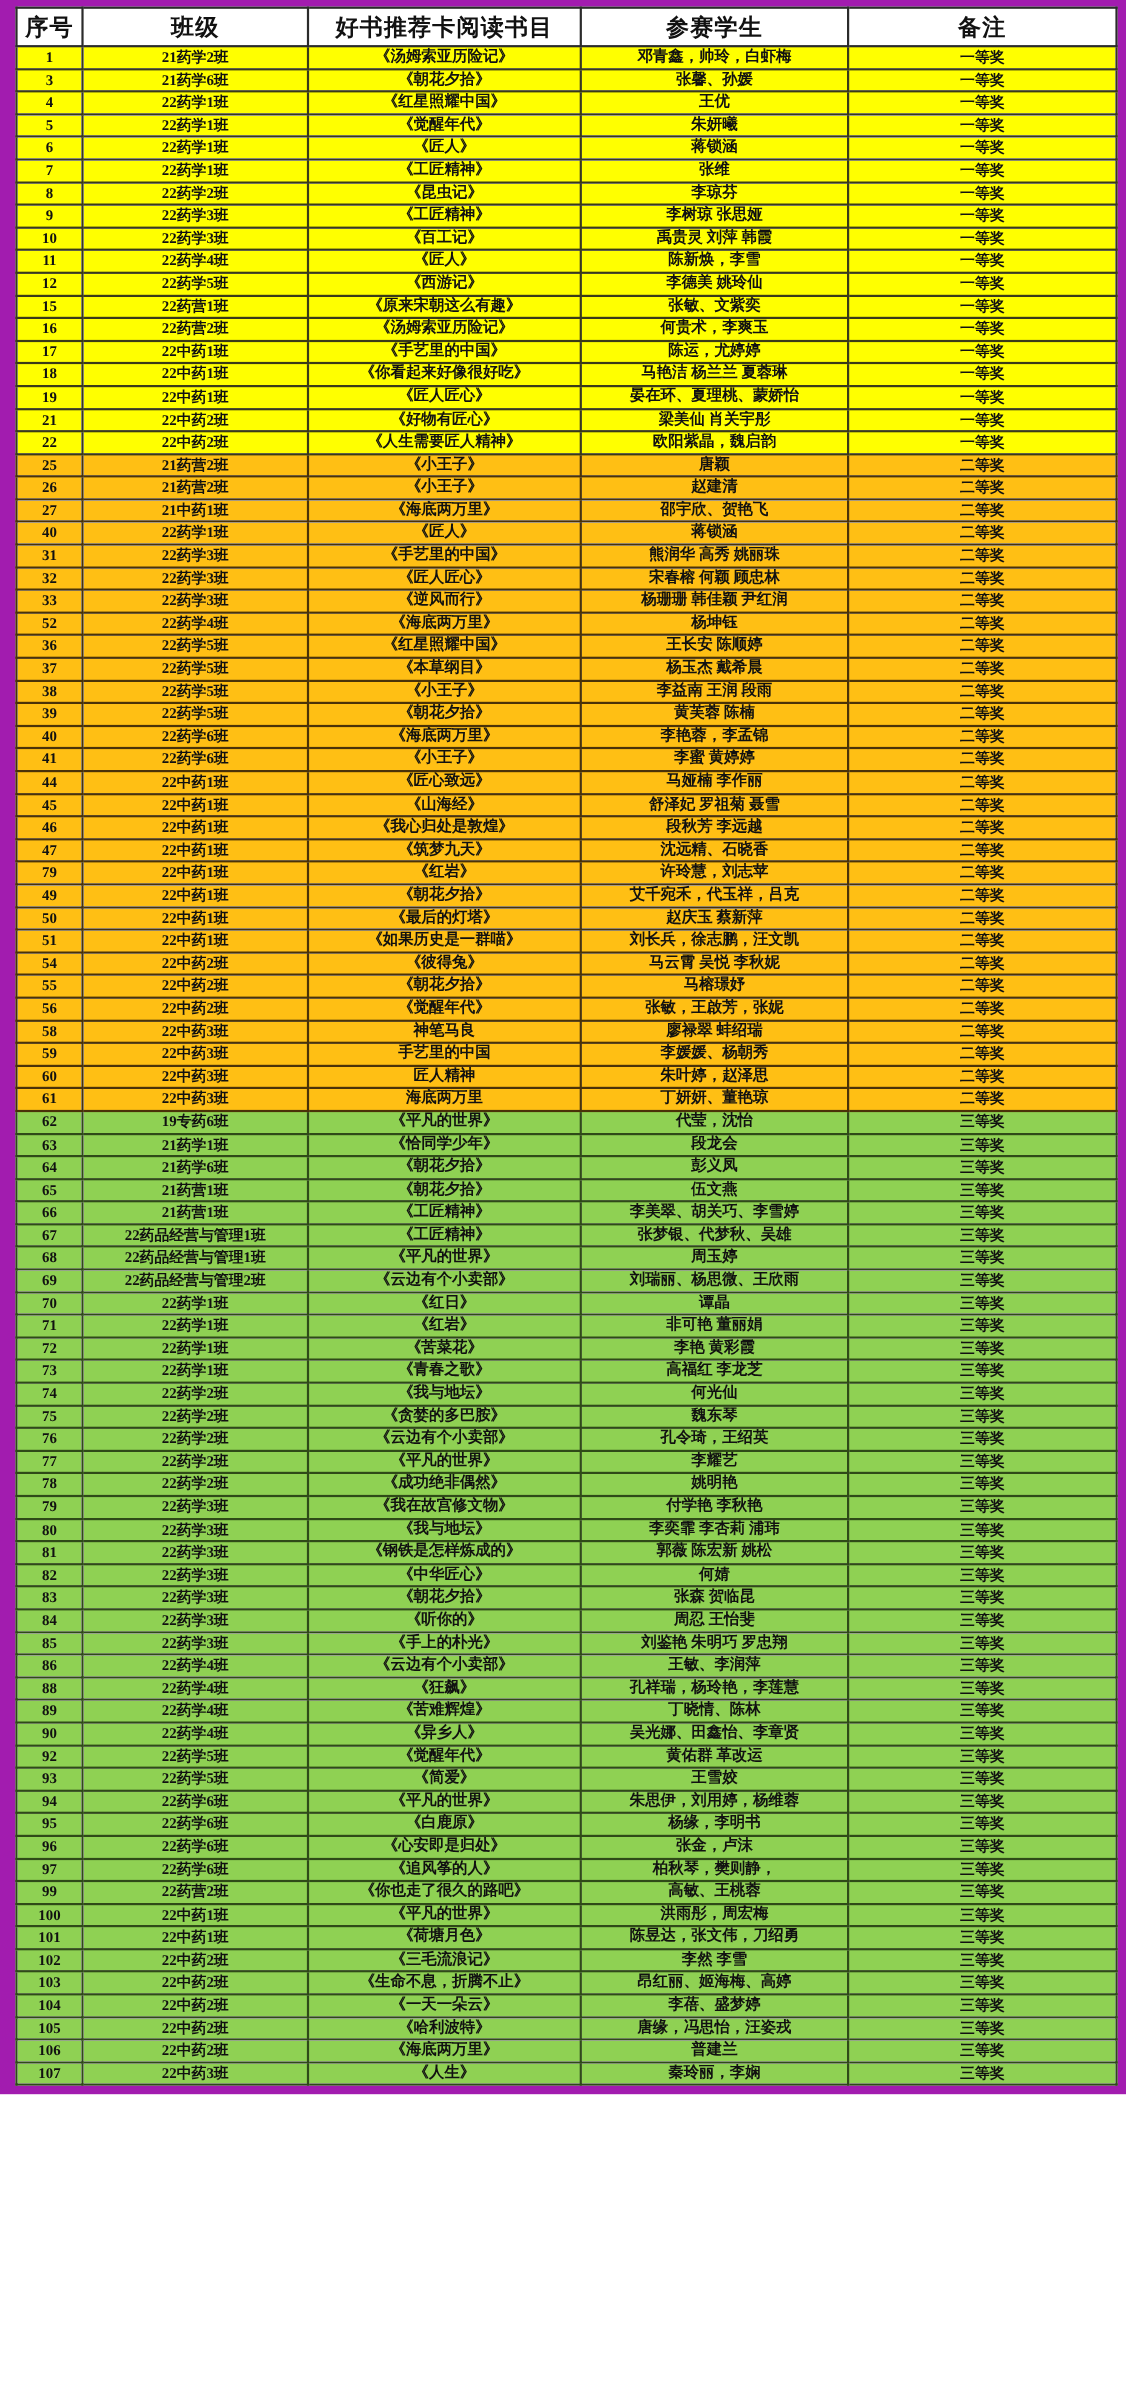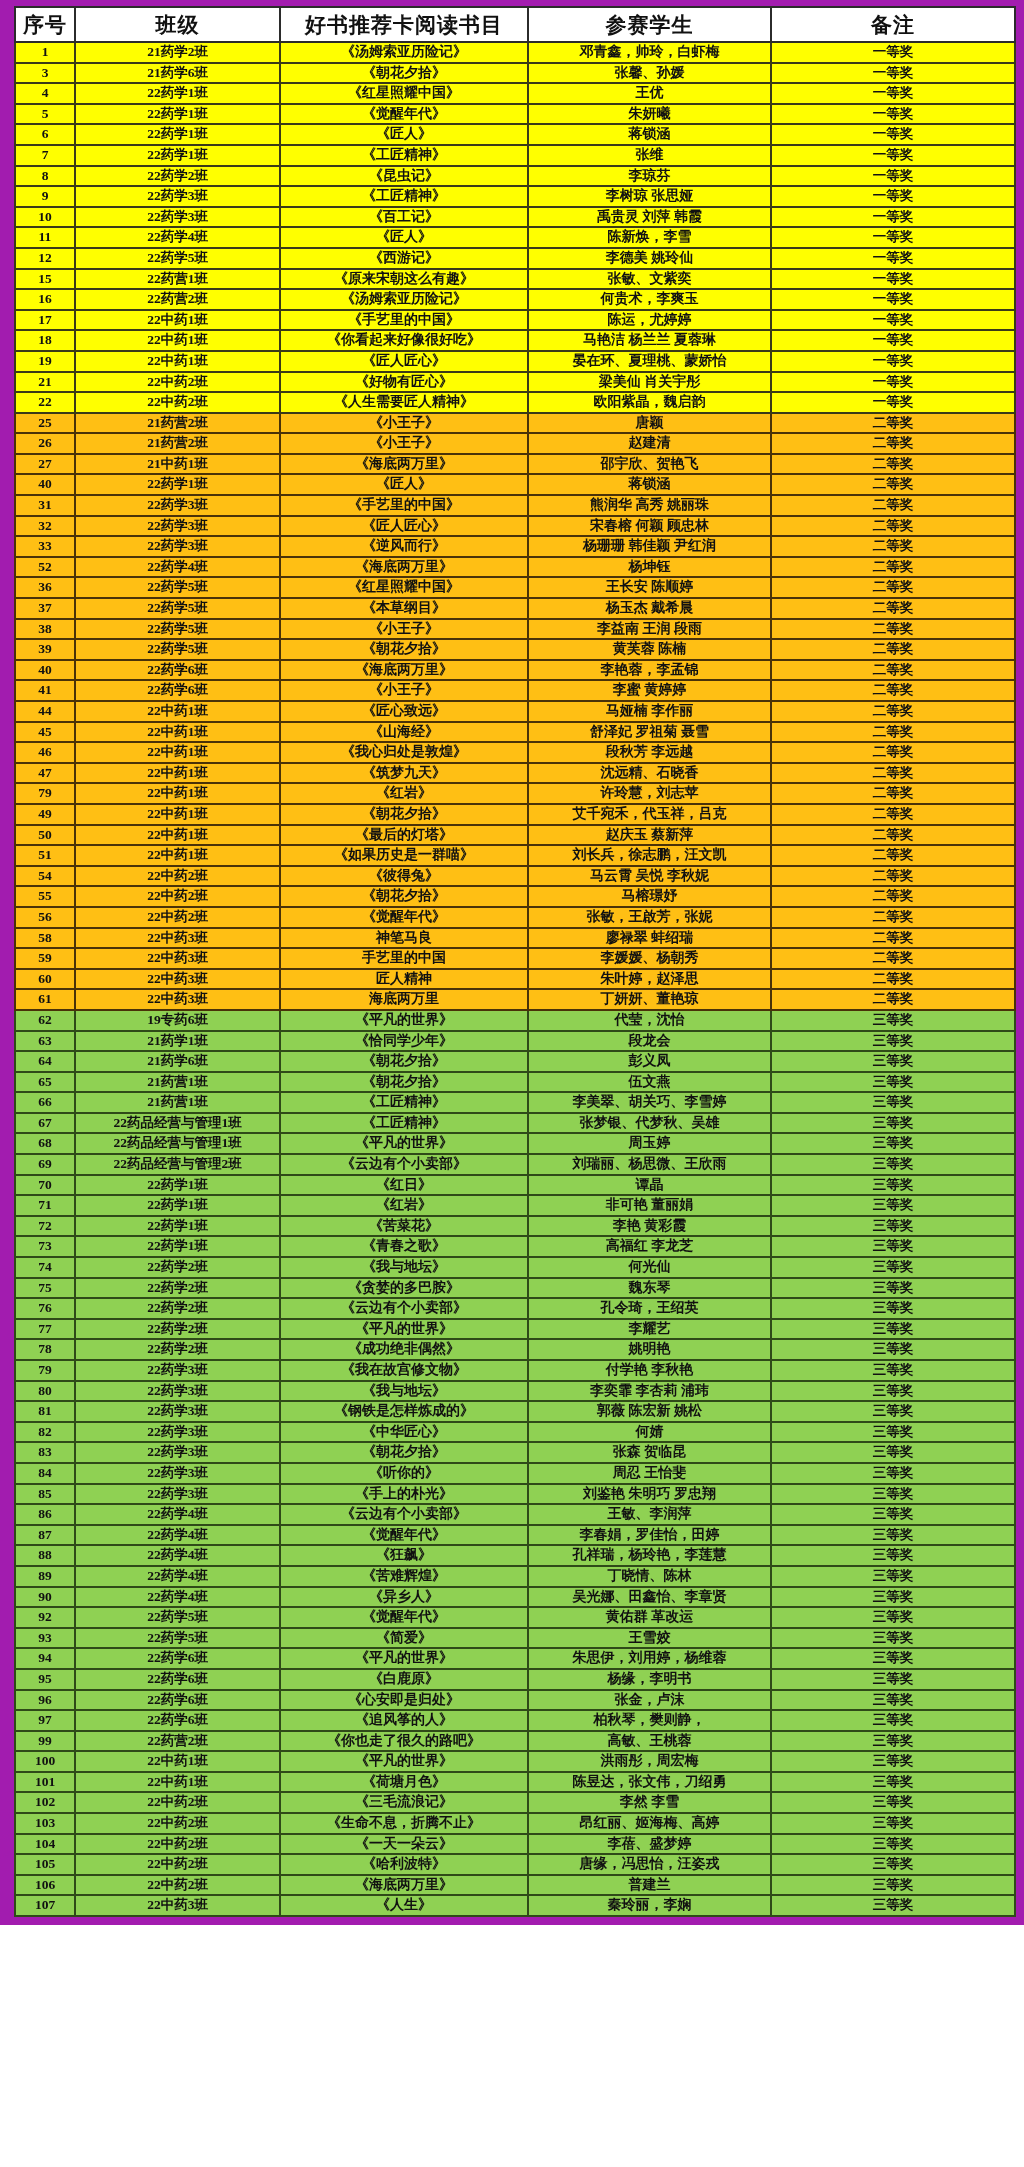--- a/index.html
+++ b/index.html
@@ -586,27 +586,20 @@
           <td class="remark">三等奖</td>
         </tr>
         <tr class="prize-3">
           <td class="seq">86</td>
           <td class="cls">22药学4班</td>
           <td class="book">《云边有个小卖部》</td>
           <td class="stu">王敏、李润萍</td>
           <td class="remark">三等奖</td>
         </tr>
         <tr class="prize-3">
-          <td class="seq">87</td>
-          <td class="cls">22药学4班</td>
-          <td class="book">《觉醒年代》</td>
-          <td class="stu">李春娟，罗佳怡，田婷</td>
-          <td class="remark">三等奖</td>
-        </tr>
-        <tr class="prize-3">
           <td class="seq">88</td>
           <td class="cls">22药学4班</td>
           <td class="book">《狂飙》</td>
           <td class="stu">孔祥瑞，杨玲艳，李莲慧</td>
           <td class="remark">三等奖</td>
         </tr>
         <tr class="prize-3">
           <td class="seq">89</td>
           <td class="cls">22药学4班</td>
           <td class="book">《苦难辉煌》</td>

